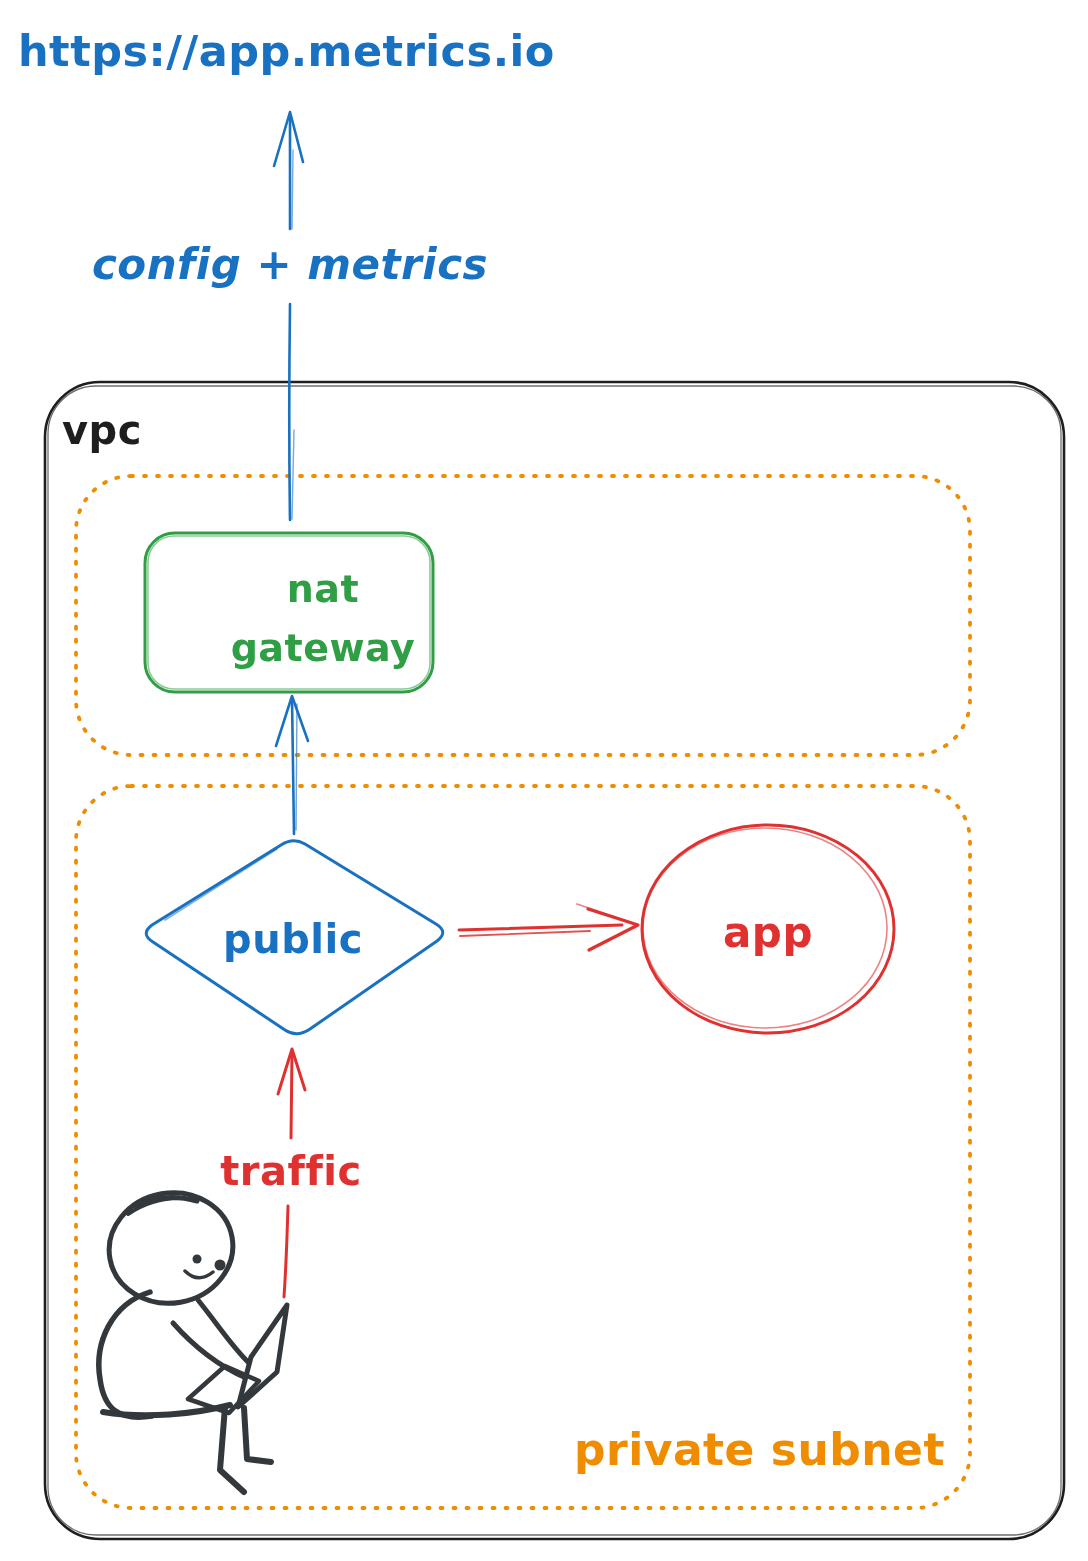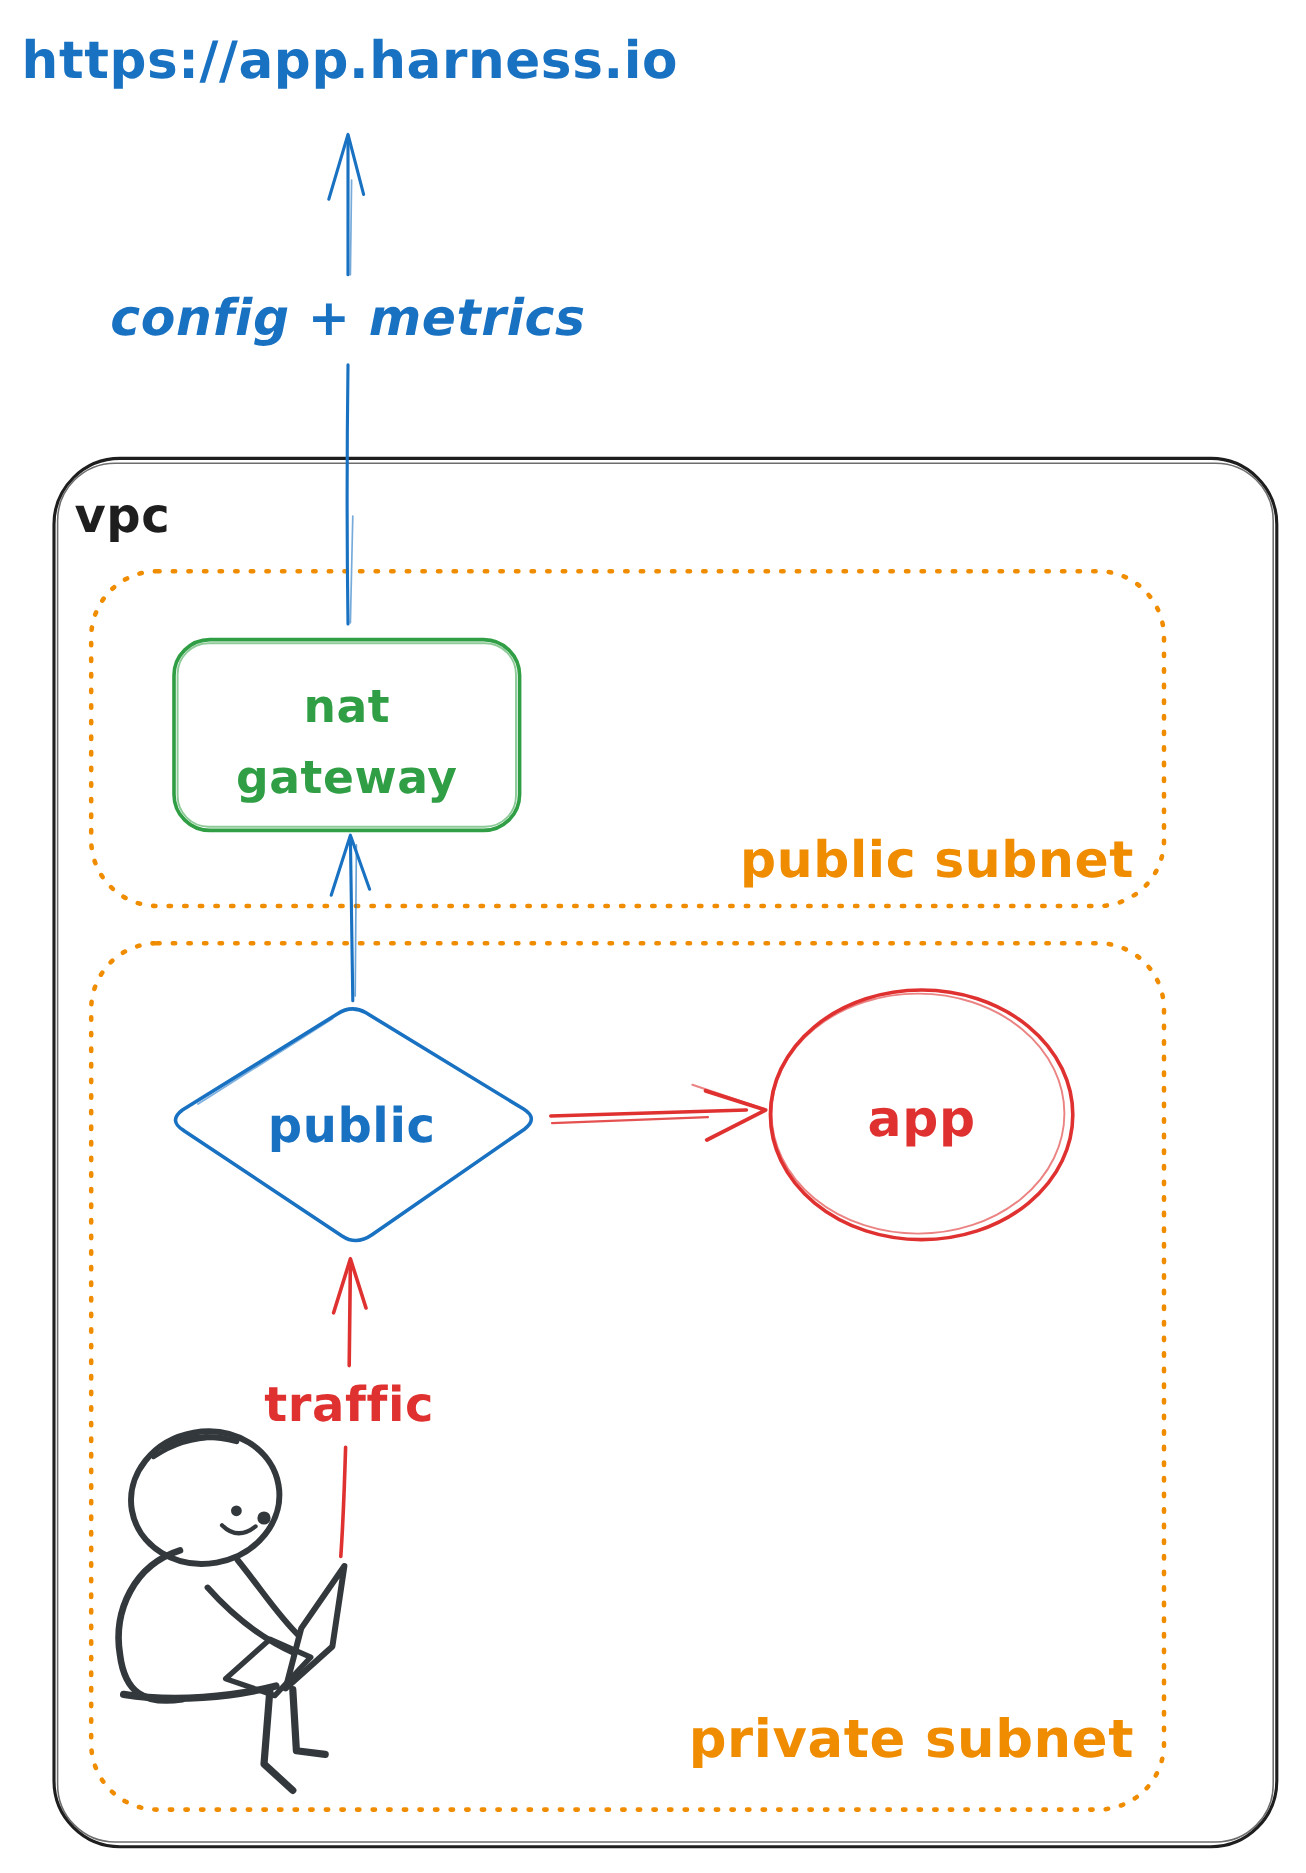--- a/index.html
+++ b/index.html
@@ -12,21 +12,21 @@
   }
   .shapes{position:absolute;left:0;top:0;}
   .label{
     position:absolute;
     font-weight:bold;
     line-height:1.2;
     white-space:nowrap;
     letter-spacing:0.5px;
   }
   .c-blue{color:var(--blue);}
-  .c-green{color:var(--green);}
+  .c-green{color:var(--green);padding-left:34px;}
   .c-orange{color:var(--orange);}
   .c-red{color:var(--red);}
   .c-ink{color:var(--ink);}
   .t-center{text-align:center;}
   .t-right{text-align:right;}
 
   .url-label{left:18px;top:26px;width:640px;font-size:43px;}
   .config-label{left:40px;top:240px;width:500px;font-size:42px;font-style:italic;}
   .vpc-label{left:62px;top:406px;font-size:40px;}
   .public-label{left:445px;top:692px;width:500px;font-size:42px;}
@@ -124,27 +124,26 @@
       <path class="stroke person" d="M 103 1412 C 145 1419 195 1414 230 1405" stroke-width="6"></path>
       <path class="stroke person" d="M 198 1300 C 219 1326 232 1347 250 1364" stroke-width="5"></path>
       <path class="stroke person" d="M 173 1323 C 196 1349 219 1366 246 1378" stroke-width="5"></path>
       <path class="stroke person" d="M 225 1407 L 220 1470 L 244 1492" stroke-width="6"></path>
       <path class="stroke person" d="M 244 1408 L 247 1459 L 271 1462" stroke-width="6"></path>
       <path class="stroke person fill-white" d="M 287 1305 L 251 1357 L 238 1407 L 277 1372 Z" stroke-width="5"></path>
       <path class="stroke person" d="M 188 1399 L 225 1366 L 259 1381 L 229 1413 Z" fill="url(#xhatch)" stroke-width="4.5"></path>
     </g>
   </svg>
 
-  <div class="label url-label c-blue">https://app.harness.io</div>
+  <div class="label url-label c-blue">https://app.metrics.io</div>
 
   <div class="label config-label c-blue t-center">config + metrics</div>
 
   <div class="label vpc-label c-ink">vpc</div>
 
-  <div class="label public-label c-orange t-right">public subnet</div>
 
   <div class="label nat-label c-green t-center">nat
 gateway</div>
 
   <div class="label proxy-label c-blue t-center">public</div>
 
   <div class="label app-label c-red t-center">app</div>
 
   <div class="label private-label c-orange t-right">private subnet</div>
 

